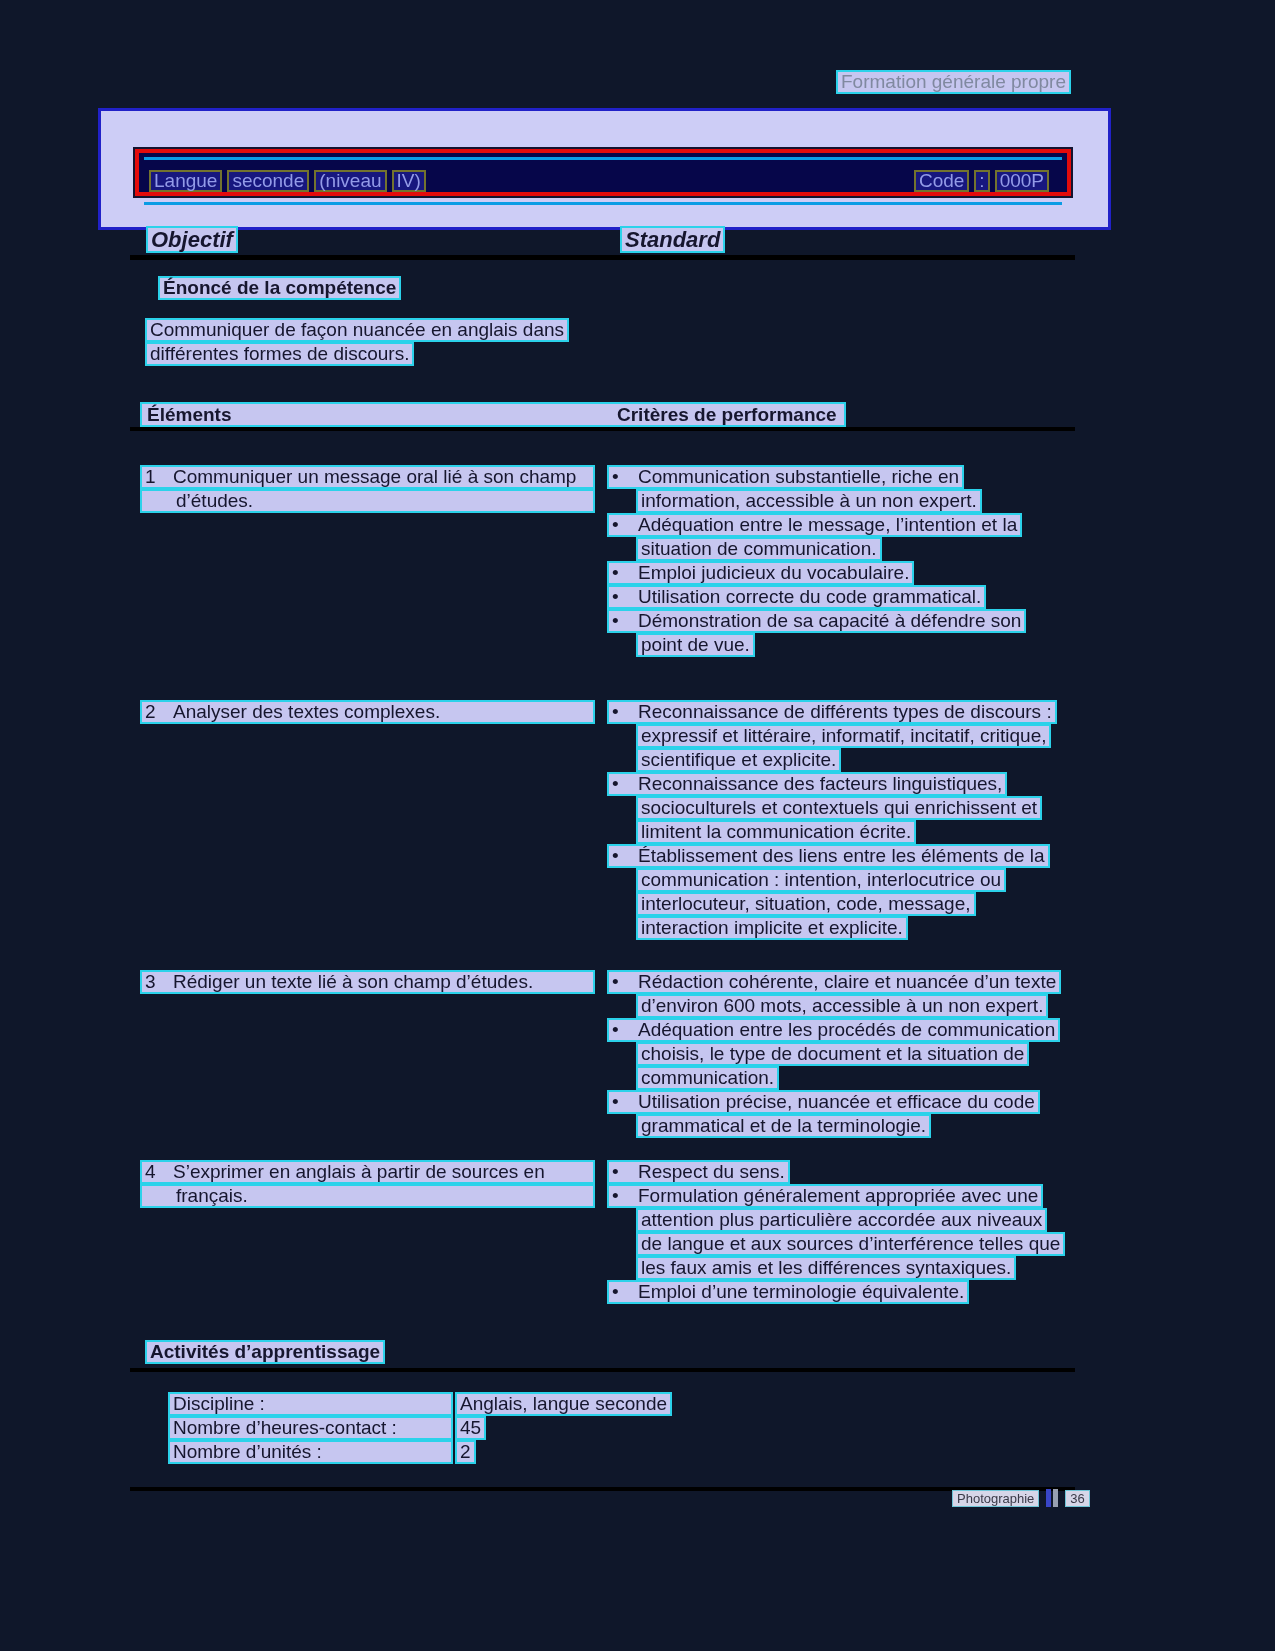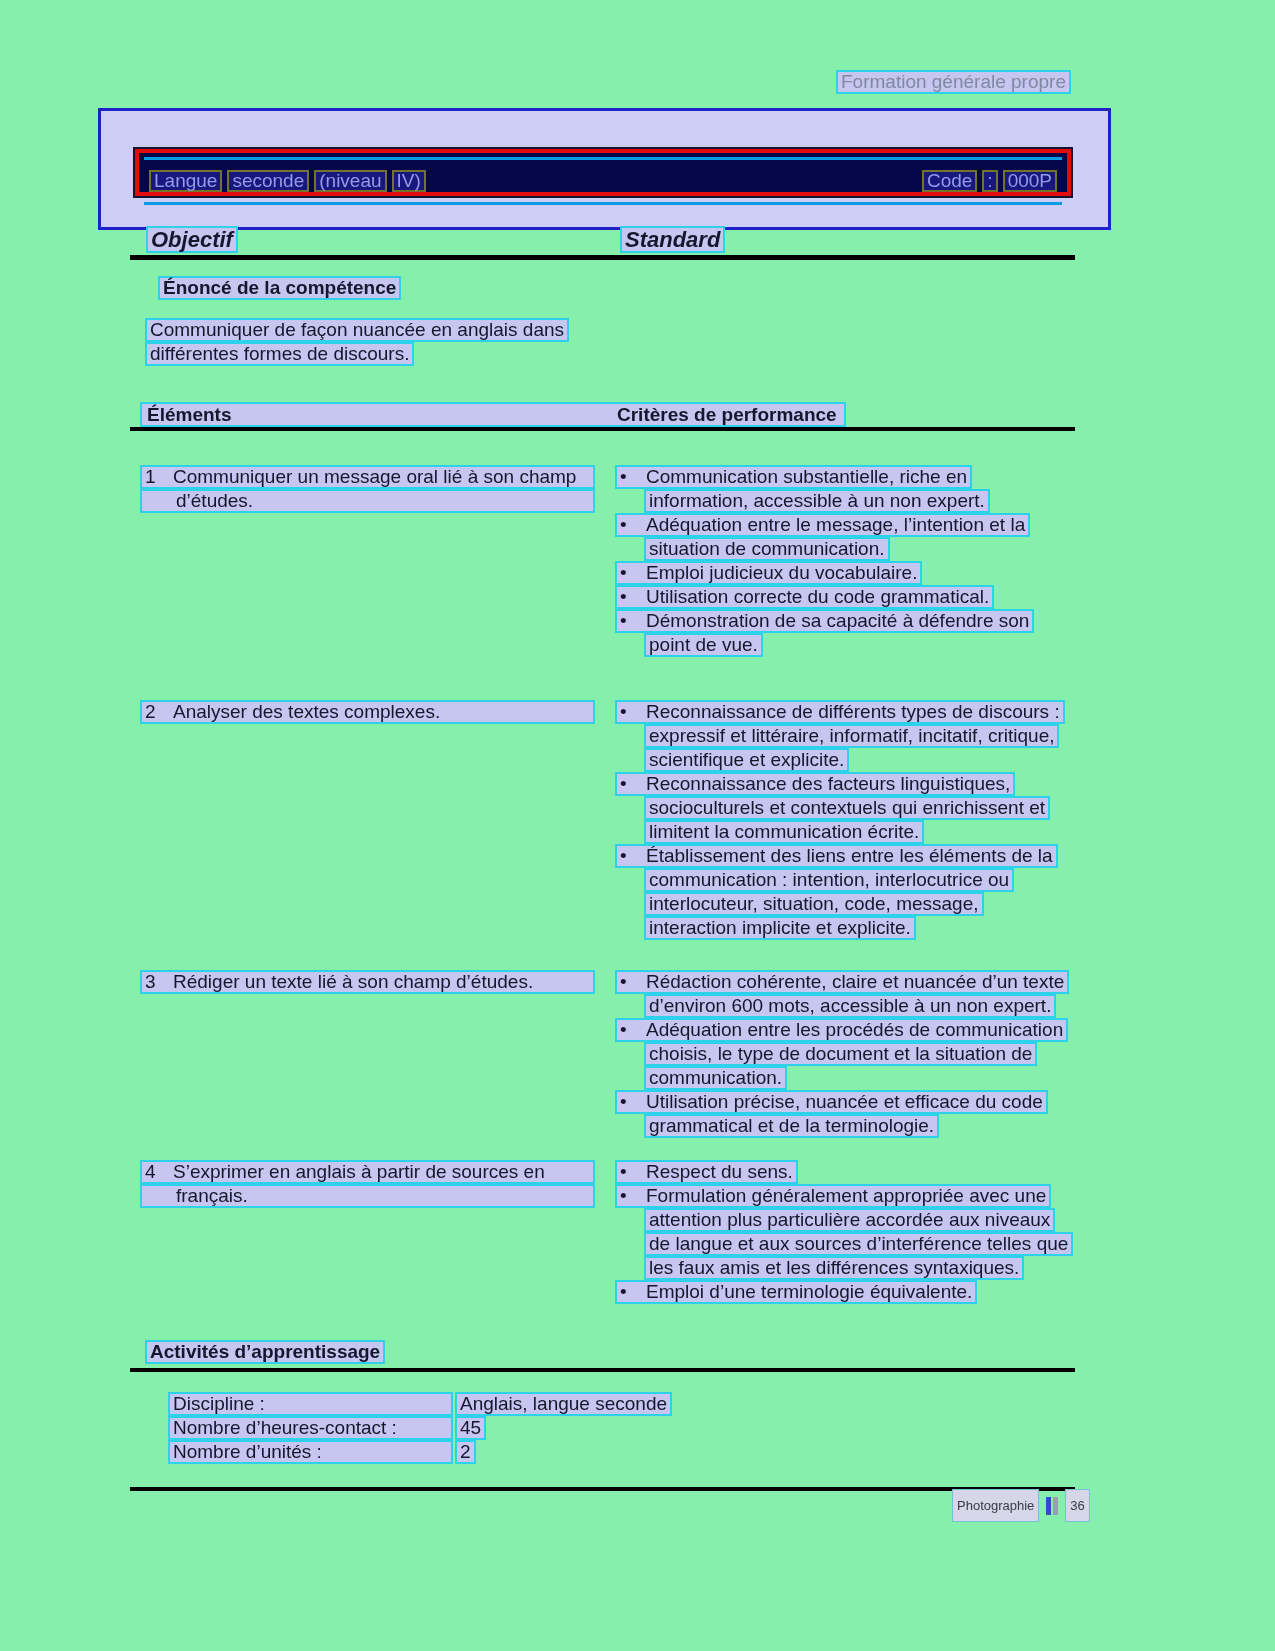--- a/index.html
+++ b/index.html
@@ -2,40 +2,40 @@
 <html style="--highlight-fill: #c6c6f0; --highlight-border: #2bd2ea; --text: #16162e; --muted-text: #8089a0; --header-box-fill: #cdcdf6; --header-box-border: #2121c8; --navy-bar-fill: #06064a; --navy-bar-border: #e30b0b; --navy-word-fill: #17177e; --navy-word-border: #73732e; --navy-word-text: #939be8; --navy-rule: #0b9ce4; --rule-black: #000000; --footer-bar-blue: #3946c8; --footer-bar-gray: #98a0b2;"><head>
 <meta charset="utf-8">
 <style>
   :root{
     --highlight-fill:#c6c6f0; --highlight-border:#2bd2ea; --text:#16162e; --muted-text:#8089a0;
     --header-box-fill:#cdcdf6; --header-box-border:#2121c8; --navy-bar-fill:#06064a; --navy-bar-border:#e30b0b;
     --navy-word-fill:#17177e; --navy-word-border:#73732e; --navy-word-text:#939be8; --navy-rule:#0b9ce4;
     --rule-black:#000; --footer-bar-blue:#3946c8; --footer-bar-gray:#98a0b2;
   }
   html,body{margin:0;padding:0;background:#fff;}
-  .page{position:relative;width:1275px;height:1651px;background:#86efac;overflow:hidden;
+  .page{position:relative;width:1275px;height:1651px;background:#0f172a;overflow:hidden;
         font-family:"Liberation Sans","DejaVu Sans",sans-serif;color:var(--text);font-size:19px;}
   .hl{display:inline-block;background:var(--highlight-fill);border:2px solid var(--highlight-border);
       padding:0 3px;line-height:20px;box-sizing:border-box;vertical-align:top;white-space:nowrap;}
   .b{font-weight:bold;}
   .tline,.el-line,.cr-line{display:block;height:24px;}
 
   .top-label{position:absolute;left:836px;top:70px;color:var(--muted-text);}
 
   .header-box{position:absolute;left:98px;top:108px;width:1013px;height:122px;box-sizing:border-box;
               background:var(--header-box-fill);border:3px solid var(--header-box-border);}
   .navy-bar{position:absolute;left:34px;right:37px;top:38px;height:47px;box-sizing:border-box;
             background:var(--navy-bar-fill);border:4px solid var(--navy-bar-border);box-shadow:0 0 0 2px #141430;}
   .bar-row{position:absolute;left:5px;right:5px;top:4px;border-top:3px solid var(--navy-rule);
            border-bottom:3px solid var(--navy-rule);padding:10px 5px;display:flex;align-items:center;}
   .bar-group{display:flex;align-items:center;}
   .bar-group.right{margin-left:auto;}
   .word-box{background:var(--navy-word-fill);border:2px solid var(--navy-word-border);color:var(--navy-word-text);
             line-height:18px;padding:0 3px;margin-right:5px;white-space:nowrap;}
-  .bar-group.right .word-box:last-child{margin-right:0;}
+  .bar-group.right .word-box:last-child{margin-right:8px;}
 
   .colheads{position:absolute;top:226px;left:130px;width:945px;height:30px;}
   .colhead{font-weight:bold;font-style:italic;font-size:22px;line-height:23px;position:absolute;top:0;}
   .colhead.objectif{left:16px;}
   .colhead.standard{left:490px;}
 
   .rule{position:absolute;left:130px;width:945px;background:var(--rule-black);}
   .rule-1{top:255px;height:5px;}
   .rule-2{top:427px;height:4px;}
   .rule-3{top:1368px;height:4px;}
@@ -48,35 +48,35 @@
             background:var(--highlight-fill);border:2px solid var(--highlight-border);}
   .tbl-head .left{position:absolute;left:5px;top:0;line-height:21px;font-weight:bold;}
   .tbl-head .crit{position:absolute;left:475px;top:0;line-height:21px;font-weight:bold;}
 
   .items{position:absolute;top:465px;left:140px;width:940px;}
   .item{display:flex;}
   .item:nth-child(1){margin-bottom:43px;}
   .item:nth-child(2){margin-bottom:30px;}
   .item:nth-child(3){margin-bottom:22px;}
   .item-el{width:455px;flex:none;}
-  .item-cr{width:465px;flex:none;margin-left:20px;}
+  .item-cr{width:465px;flex:none;margin-left:12px;}
   .el-line .hl{width:100%;}
   .el-line.cont .hl{padding-left:34px;}
   .el-num{display:inline-block;width:28px;}
   .cr-line.cont{margin-left:29px;}
   .bullet{display:inline-block;width:26px;}
 
   .act-head{position:absolute;top:1340px;left:145px;}
   .info-rows{position:absolute;top:1392px;left:145px;}
   .info-row{display:flex;padding-left:23px;}
   .info-row .lbl{width:285px;}
   .info-row .val{margin-left:2px;}
 
   .footer{position:absolute;left:952px;top:1489px;display:flex;align-items:center;font-size:13px;color:#3a3a48;}
-  .footer-box{background:#d6d6e8;border:1.5px solid #6ec4d6;padding:8px 4px;line-height:15px;white-space:nowrap;}
+  .footer-box{background:#d6d6e8;border:1.5px solid #6ec4d6;padding:0 4px;line-height:15px;white-space:nowrap;}
   .footer-bar{width:5px;height:18px;}
   .footer-bar.blue{background:var(--footer-bar-blue);margin-left:7px;}
   .footer-bar.gray{background:var(--footer-bar-gray);margin-left:2px;}
   .footer-page{margin-left:7px;}
 </style>
 </head>
 <body>
 
 <div class="page">
 

